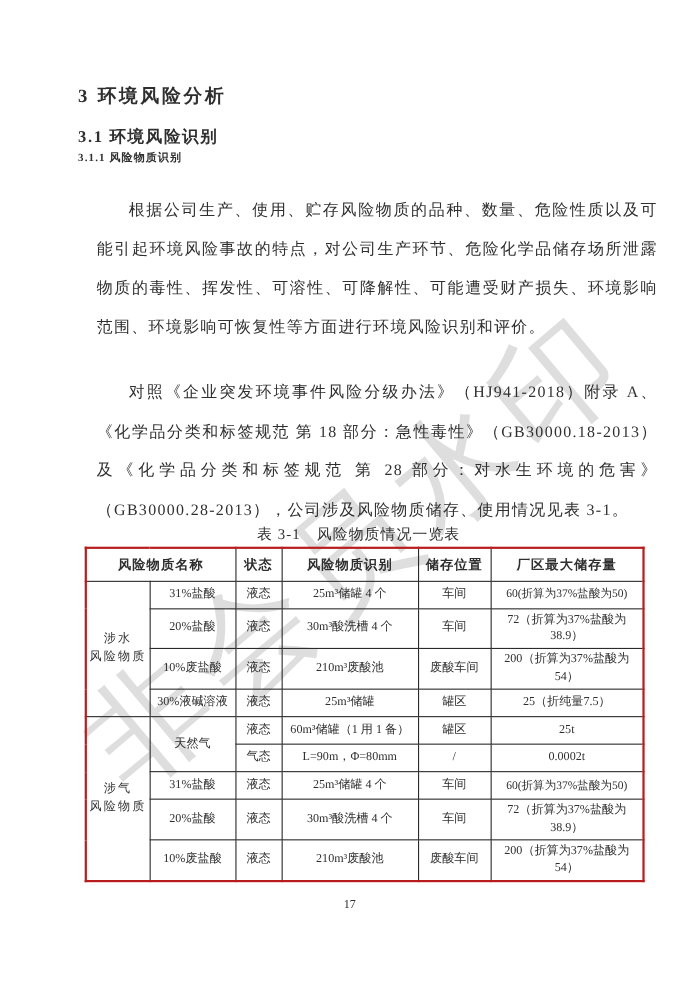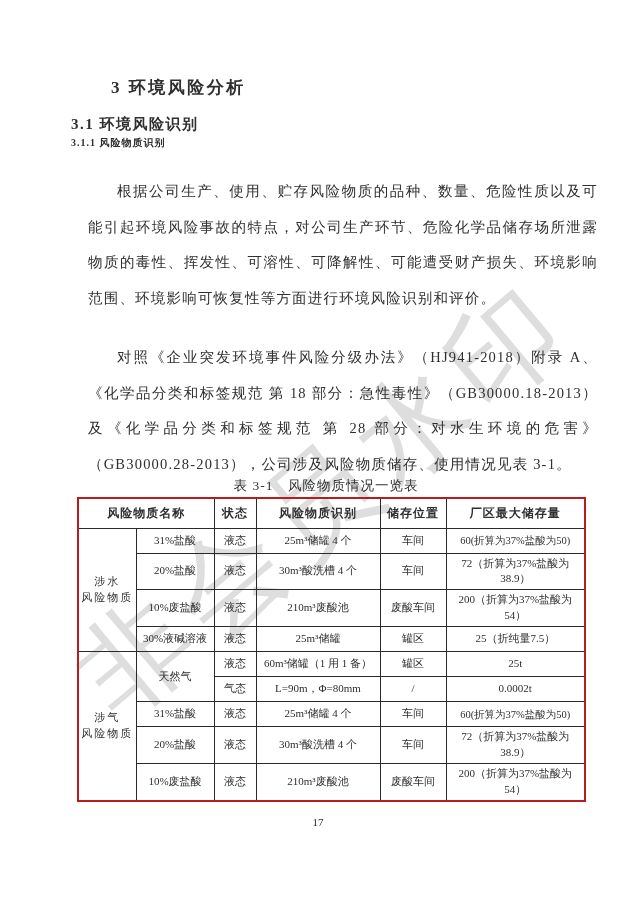--- a/index.html
+++ b/index.html
@@ -21,21 +21,21 @@
     text-align: center;
     font-size: 110px;
     letter-spacing: 10px;
     color: #dedede;
     transform: rotate(-40deg);
     z-index: 0;
     white-space: nowrap;
     user-select: none;
   }
   .blk { position: absolute; left: 71px; width: 510px; z-index: 1; margin:0; }
-  .h1 { top: 76px;  font-size: 17px;   font-weight: bold; letter-spacing: 2.5px; margin-left: 40px; }
+  .h1 { top: 76px;  font-size: 17px;   font-weight: bold; letter-spacing: 2.5px; }
   .h2 { top: 115px; font-size: 15px;   font-weight: bold; letter-spacing: 1.5px; }
   .h3 { top: 136px; font-size: 10px; font-weight: bold; letter-spacing: 1px; }
   .h4 { top: 314px; font-size: 14.5px; font-weight: normal; letter-spacing: 1px; }
   .para {
     font-size: 14.5px;
     line-height: 35.5px;
     letter-spacing: 1.2px;
     text-align: justify;
     text-indent: 2em;
     margin-left: 17px;

